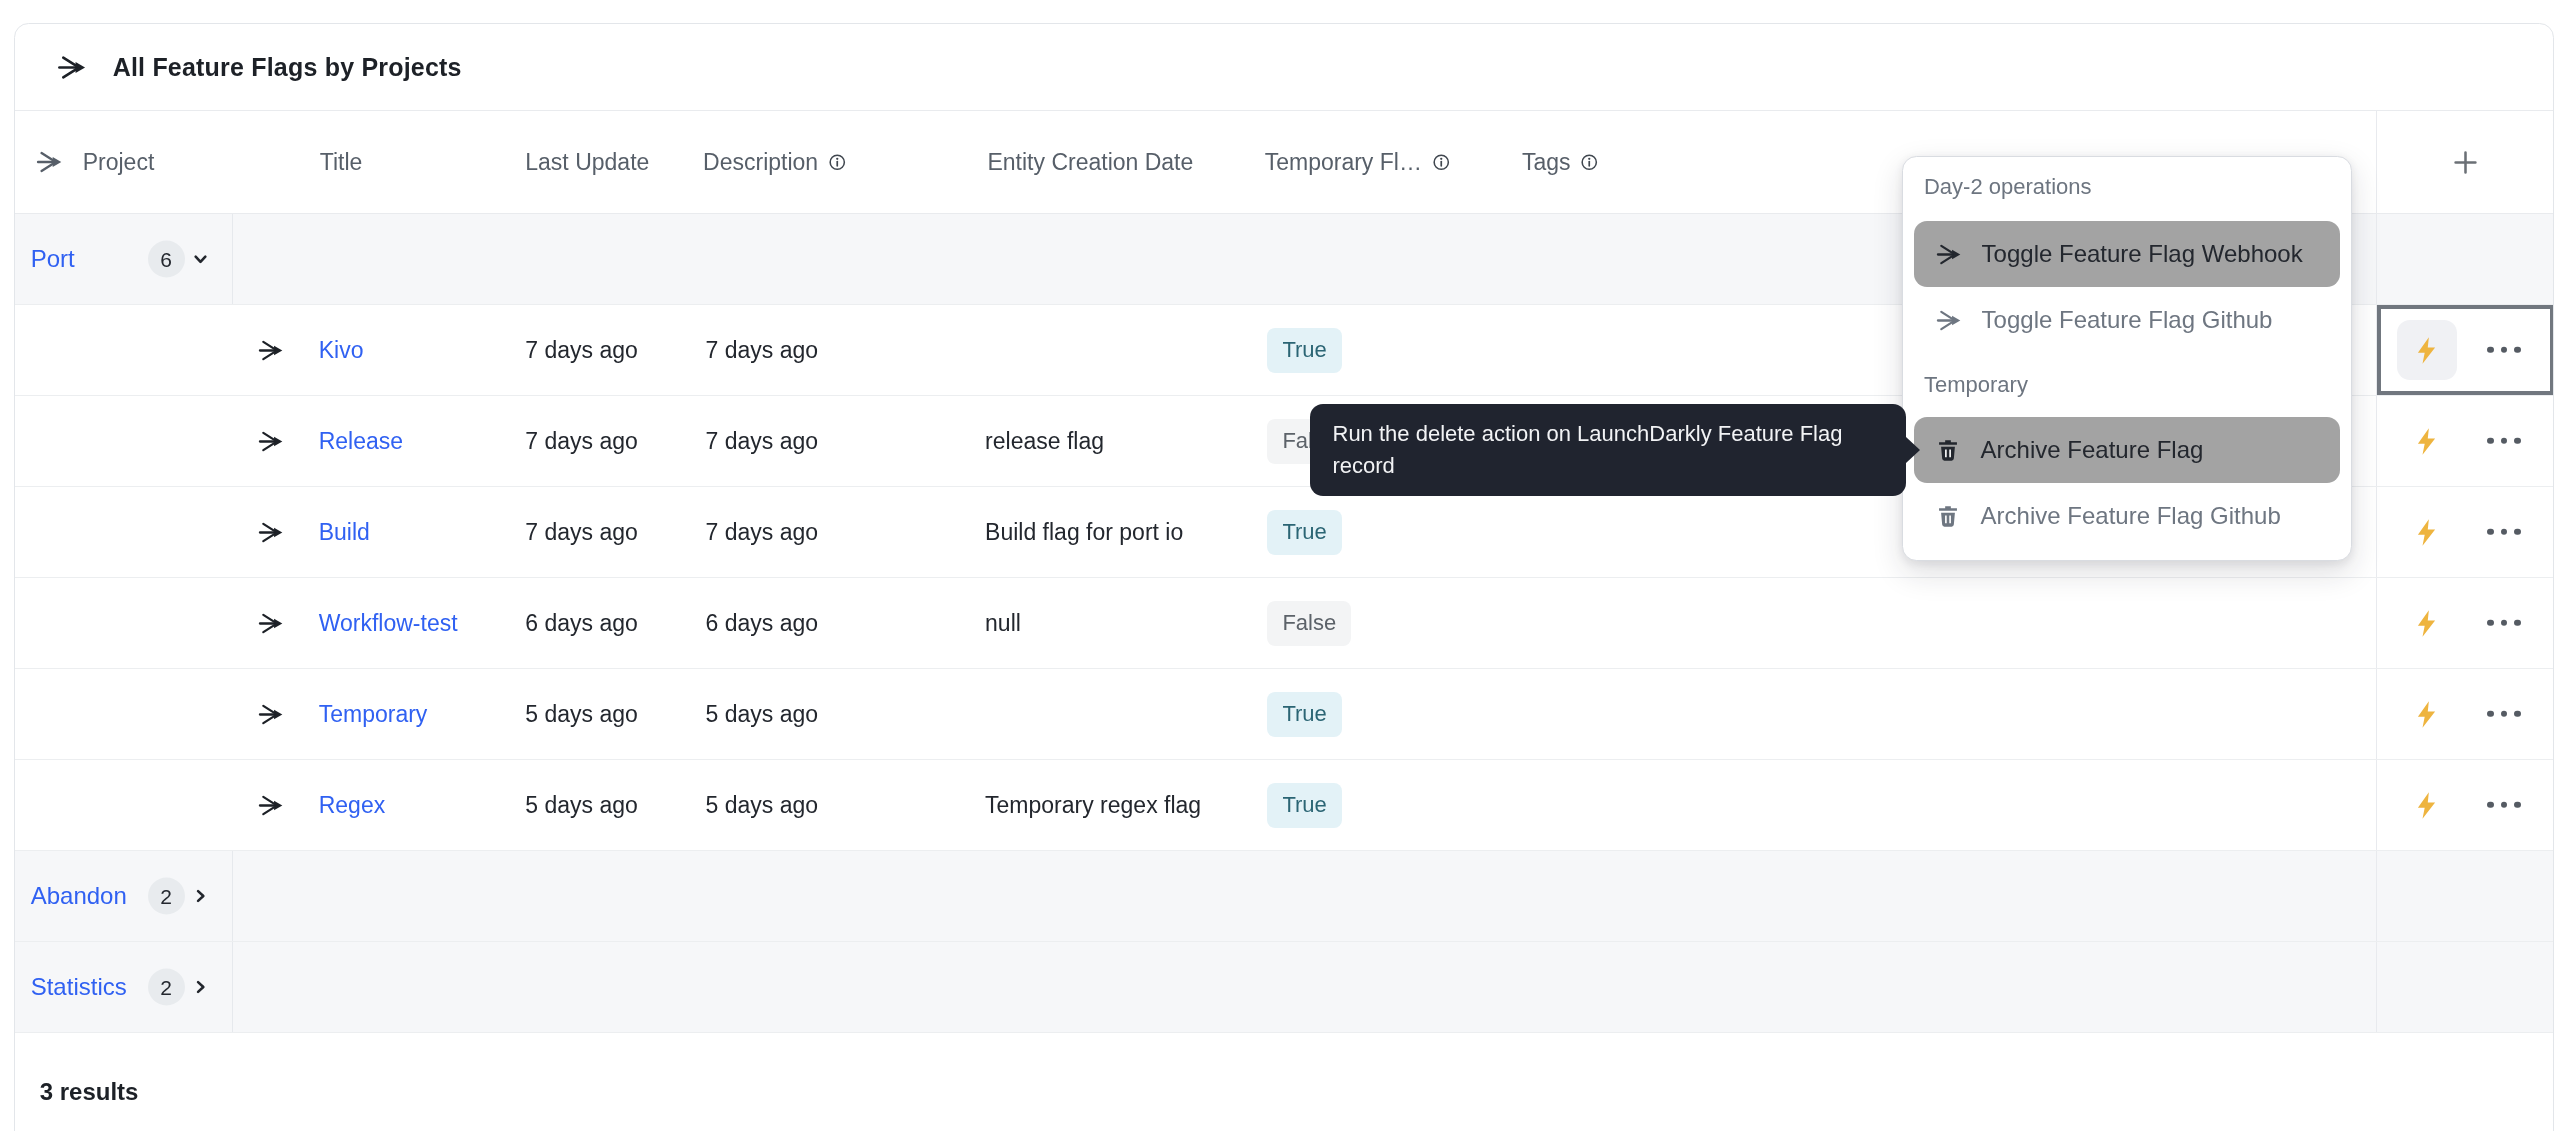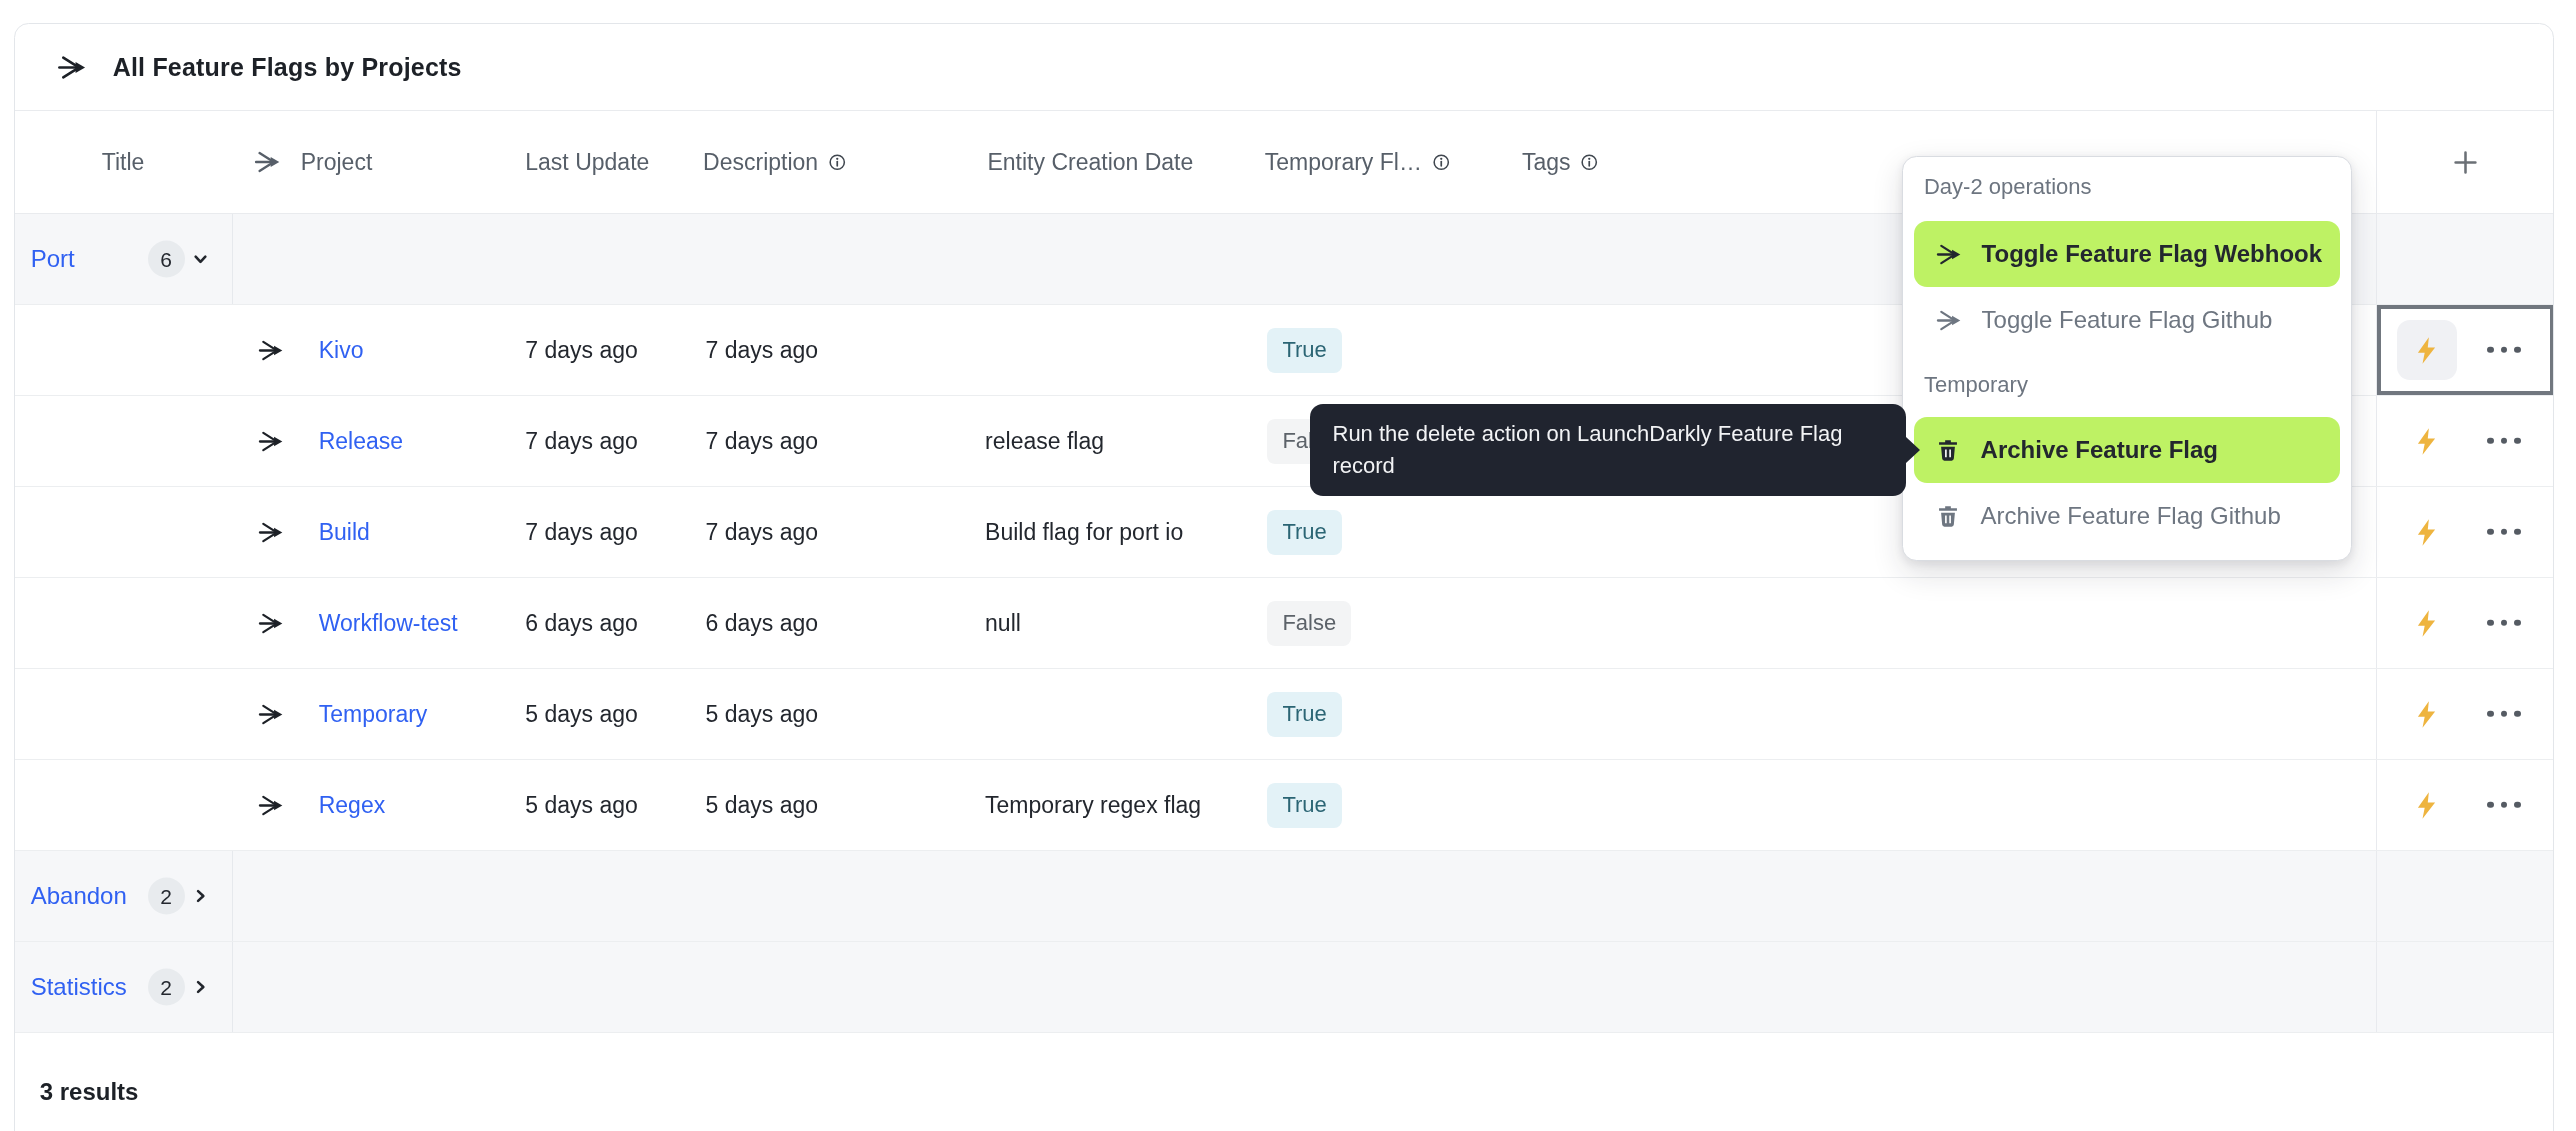--- a/index.html
+++ b/index.html
@@ -73,21 +73,21 @@
     border:0.8px solid #d9dce1;border-radius:14.5px;box-sizing:border-box;
     box-shadow:0 11.3px 31px rgba(25,30,40,.14), 0 2.4px 8px rgba(25,30,40,.08);
     padding:13px 11.3px 11.3px 11.3px;}
   .menu-label{height:34px;display:flex;align-items:center;padding:0 9.7px;
     font-size:22px;color:#6d7580;}
   .menu-label.first{margin-bottom:17px;}
   .menu-label.later{margin-top:14.5px;margin-bottom:15.3px;}
   .menu-item{height:66px;display:flex;align-items:center;gap:19.3px;padding:0 0 0 21px;
     border-radius:13px;cursor:pointer;box-sizing:border-box;}
   .menu-item .mi-label{font-size:24px;white-space:nowrap;}
-  .menu-item.hl{background:#bef264;font-weight:bold;}
+  .menu-item.hl{background:#a3a3a3;}
   .menu-item.hl .mi-label{color:#23272e;}
   .menu-item.dim .mi-label{color:#6e7681;}
 
   
   .tooltip{position:absolute;left:1310px;top:404px;width:596px;min-height:92px;z-index:30;
     background:var(--tip-bg);color:#f2f3f5;border-radius:13px;box-sizing:border-box;
     padding:13.7px 22.5px;font-size:22px;line-height:32px;display:flex;align-items:center;}
   .tooltip .tip-arrow{position:absolute;right:-13.7px;top:33px;width:0;height:0;
     border-top:13px solid transparent;border-bottom:13px solid transparent;
     border-left:14.5px solid var(--tip-bg);}
@@ -106,33 +106,33 @@
     <path d="M30 16 L20.2 10.4 V21.6 Z" fill="#1d2127"></path>
     <path d="M3.5 16 H21" stroke="#1d2127" stroke-width="2.7" stroke-linecap="round"></path>
     <path d="M7.5 5.8 L21 14.4" stroke="#1d2127" stroke-width="2.7" stroke-linecap="round"></path>
     <path d="M7.5 26.2 L21 17.6" stroke="#1d2127" stroke-width="2.7" stroke-linecap="round"></path>
           </svg>
         </span>
       <h1>All Feature Flags by Projects</h1>
     </div>
 
     <div class="grid-row header-row" id="headerRow">
-        <div class="hcell title">
-          <span class="lbl">Title</span>
-        </div>
         <div class="hcell project">
           <span class="icon">
             <svg width="28" height="28" viewBox="0 0 32 32" fill="none">
     <path d="M30 16 L20.2 10.4 V21.6 Z" fill="#575f69"></path>
     <path d="M3.5 16 H21" stroke="#575f69" stroke-width="2.7" stroke-linecap="round"></path>
     <path d="M7.5 5.8 L21 14.4" stroke="#575f69" stroke-width="2.7" stroke-linecap="round"></path>
     <path d="M7.5 26.2 L21 17.6" stroke="#575f69" stroke-width="2.7" stroke-linecap="round"></path>
             </svg>
           </span>
           <span class="lbl">Project</span>
+        </div>
+        <div class="hcell title">
+          <span class="lbl">Title</span>
         </div>
         <div class="hcell last">
           <span class="lbl">Last Update</span>
         </div>
         <div class="hcell desc">
           <span class="lbl">Description</span>
           <span class="info-ic">
             <svg width="18.5" height="18.5" viewBox="0 0 24 24" fill="none">
     <circle cx="12" cy="12" r="9.2" stroke="#40474f" stroke-width="2"></circle>
     <path d="M12 11 V16.6" stroke="#40474f" stroke-width="2.2" stroke-linecap="round"></path>

